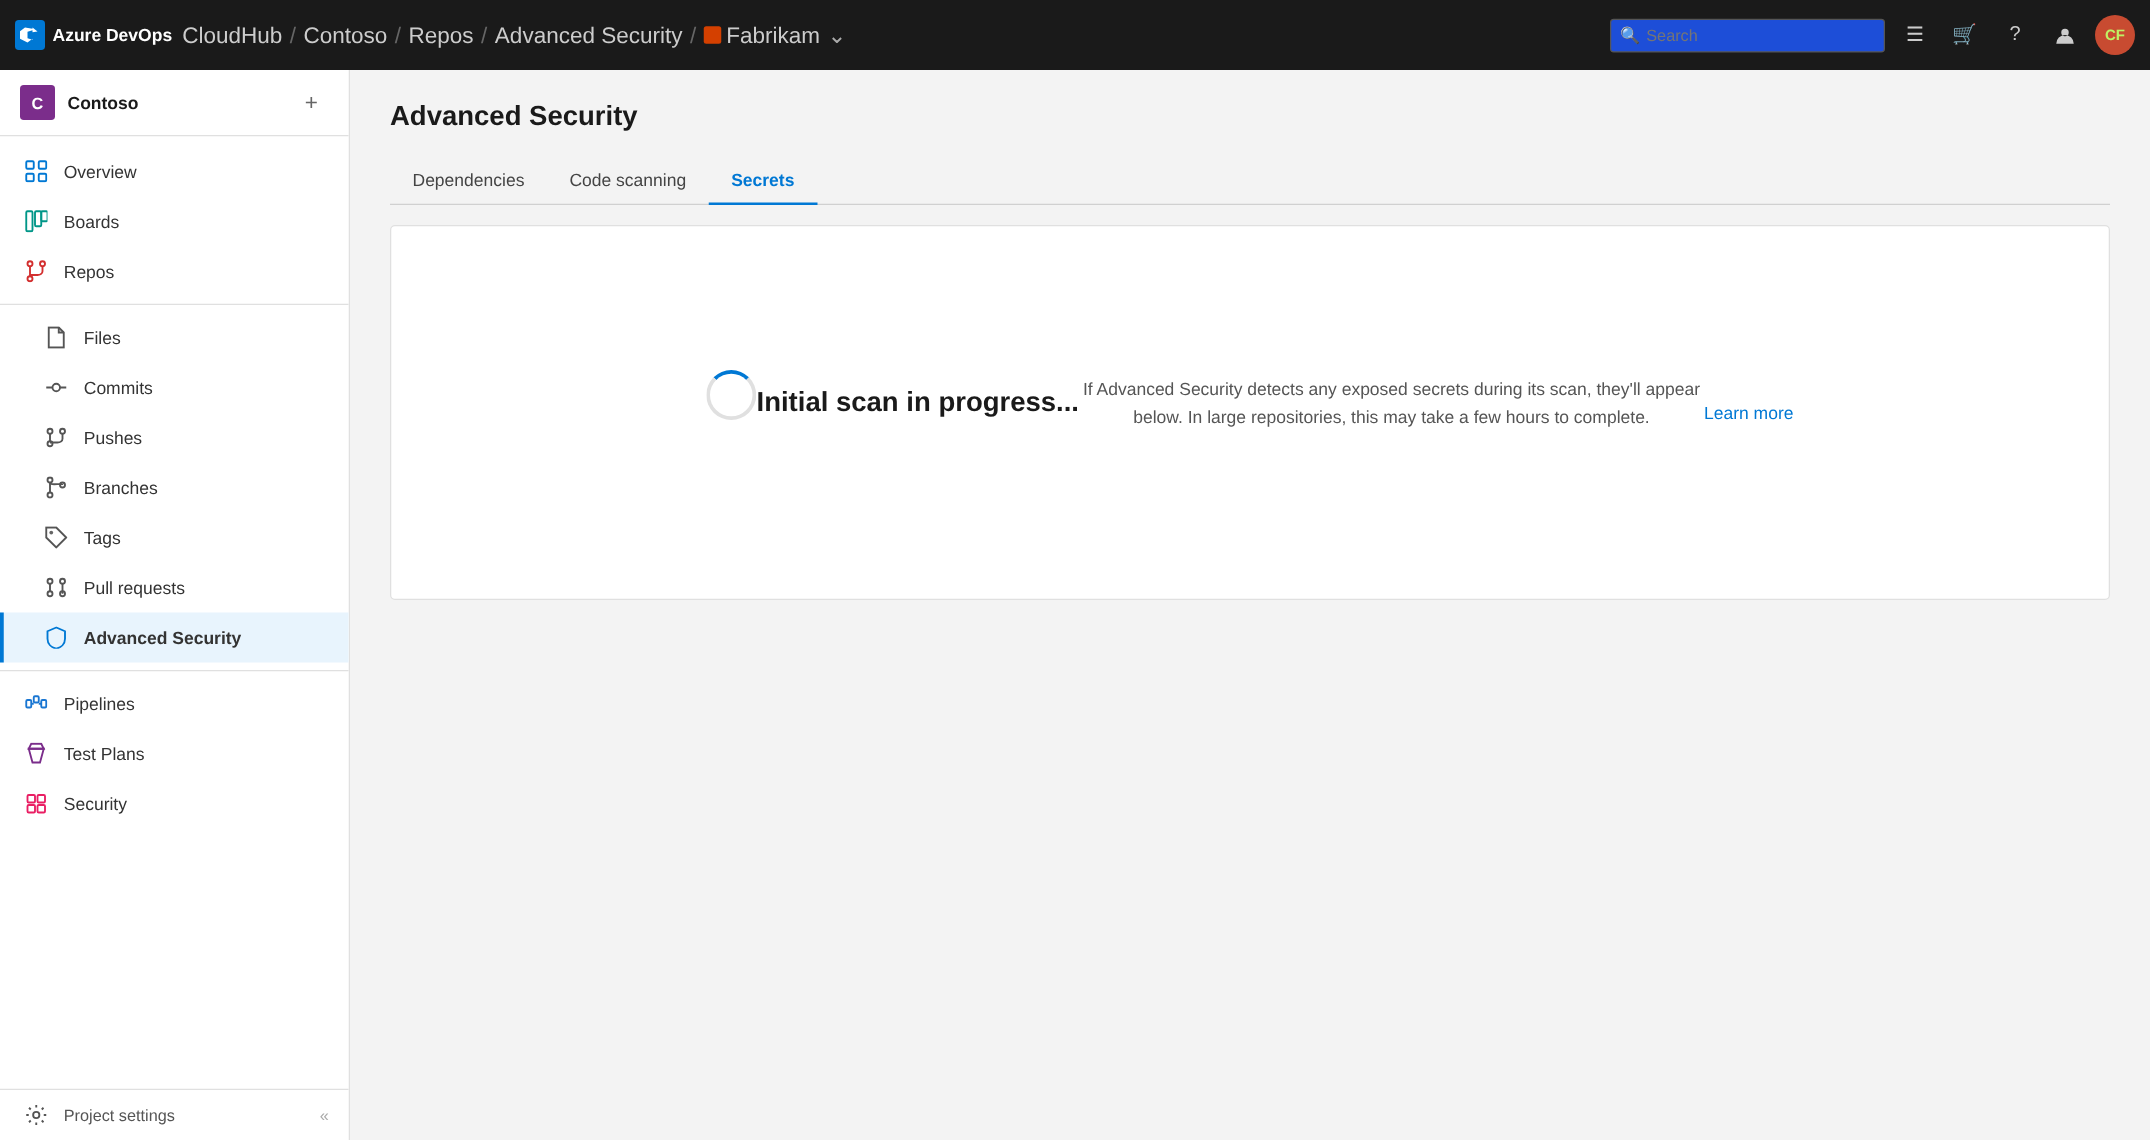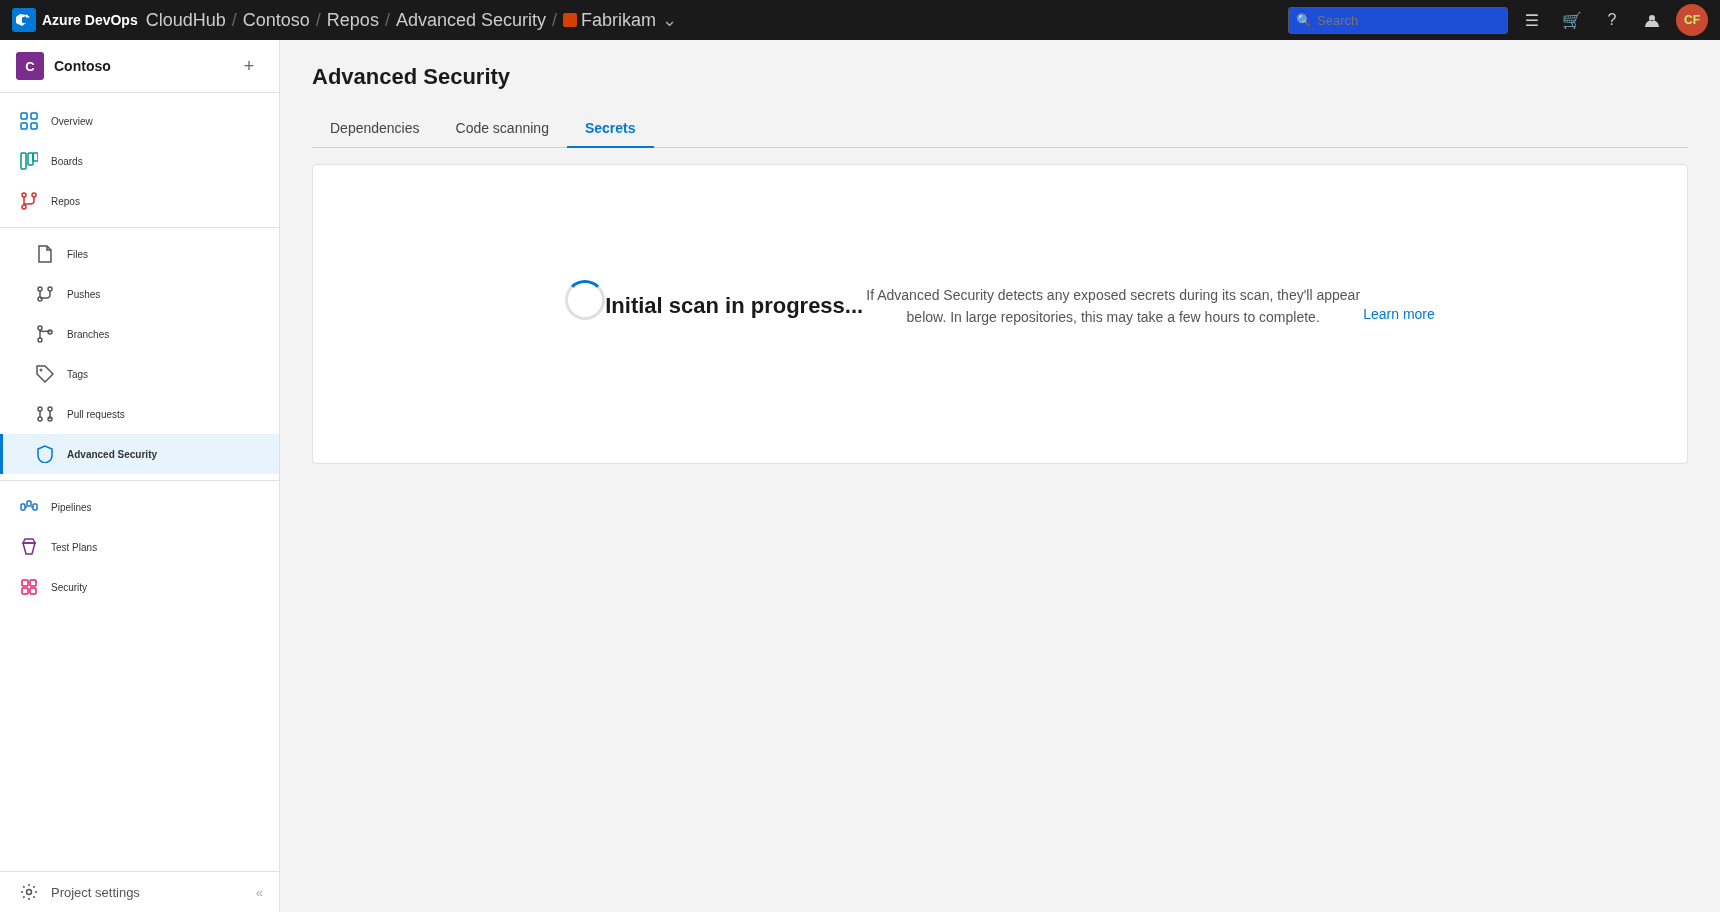--- a/index.html
+++ b/index.html
@@ -1,20 +1,20 @@
 <!DOCTYPE html>
 <html><head>
   <meta charset="utf-8">
   <style>
     * { box-sizing: border-box; margin: 0; padding: 0; }
     body { font-family: 'Segoe UI', sans-serif; font-size: 14px; background: #f3f3f3; color: #1a1a1a; height: 912px; width: 1720px; overflow: hidden; display: flex; flex-direction: column; }
 
     
     .topnav {
-      height: 40px;
+      height: 56px;
       background: #1a1a1a;
       display: flex;
       align-items: center;
       padding: 0 12px;
       gap: 8px;
       flex-shrink: 0;
     }
     .topnav-logo {
       display: flex; align-items: center; gap: 6px; color: #fff; font-weight: 600; font-size: 14px; text-decoration: none;
     }
@@ -67,21 +67,21 @@
     }
     .org-name { font-weight: 600; font-size: 14px; }
     .sidebar-add-btn {
       background: none; border: none; cursor: pointer; color: #666; font-size: 18px; width: 28px; height: 28px;
       display: flex; align-items: center; justify-content: center; border-radius: 3px;
     }
 
     .sidebar-nav { flex: 1; padding: 8px 0; }
     .sidebar-item {
       display: flex; align-items: center; gap: 12px; padding: 10px 16px;
-      cursor: pointer; color: #333; text-decoration: none; font-size: 10px;
+      cursor: pointer; color: #333; text-decoration: none; font-size: 14px;
       border-left: 3px solid transparent;
     }
     .sidebar-item.active { background: #e8f4fd; border-left-color: #0078d4; font-weight: 600; }
     .sidebar-item .item-icon { width: 20px; height: 20px; display: flex; align-items: center; justify-content: center; flex-shrink: 0; }
     .sidebar-item .item-icon svg { width: 18px; height: 18px; }
 
     .sidebar-divider { height: 1px; background: #e0e0e0; margin: 6px 0; }
 
     .sidebar-footer {
       border-top: 1px solid #e0e0e0; padding: 0;
@@ -233,20 +233,30 @@
       <a class="sidebar-item" href="#" style="padding-left:32px;">
         <span class="item-icon icon-files">
           <svg viewBox="0 0 18 18" fill="none" stroke="currentColor" stroke-width="1.5">
               <path d="M3 1h8l4 4v12H3z"></path>
               <path d="M11 1v4h4"></path>
             </svg>
         </span>
         <span>Files</span>
       </a>
 
+      <a class="sidebar-item" href="#" style="padding-left:32px;">
+        <span class="item-icon icon-commits">
+          <svg viewBox="0 0 18 18" fill="none" stroke="currentColor" stroke-width="1.5">
+              <circle cx="9" cy="9" r="3"></circle>
+              <line x1="1" y1="9" x2="6" y2="9"></line>
+              <line x1="12" y1="9" x2="17" y2="9"></line>
+            </svg>
+        </span>
+        <span>Commits</span>
+      </a>
 
       <a class="sidebar-item" href="#" style="padding-left:32px;">
         <span class="item-icon icon-pushes">
           <svg viewBox="0 0 18 18" fill="none" stroke="currentColor" stroke-width="1.5">
               <circle cx="4" cy="4" r="2"></circle>
               <circle cx="4" cy="14" r="2"></circle>
               <circle cx="14" cy="4" r="2"></circle>
               <line x1="4" y1="6" x2="4" y2="12"></line>
               <path d="M14 6v4c0 2-2 3-4 3H4"></path>
             </svg>

